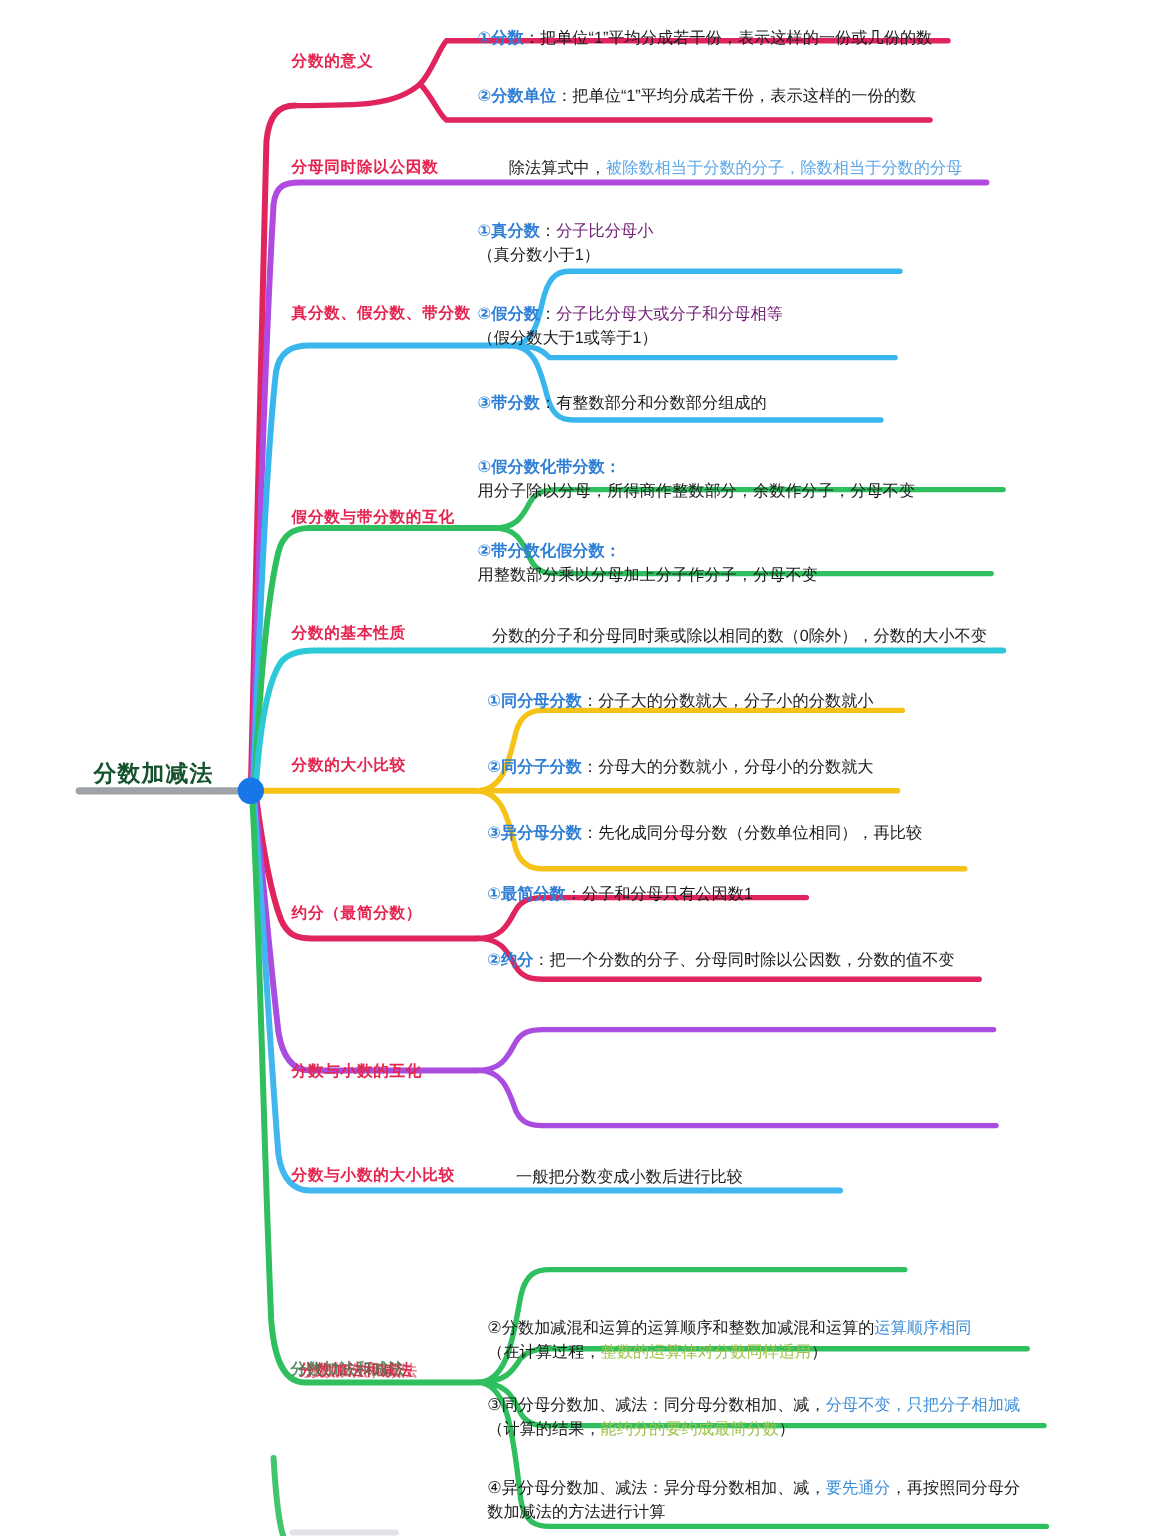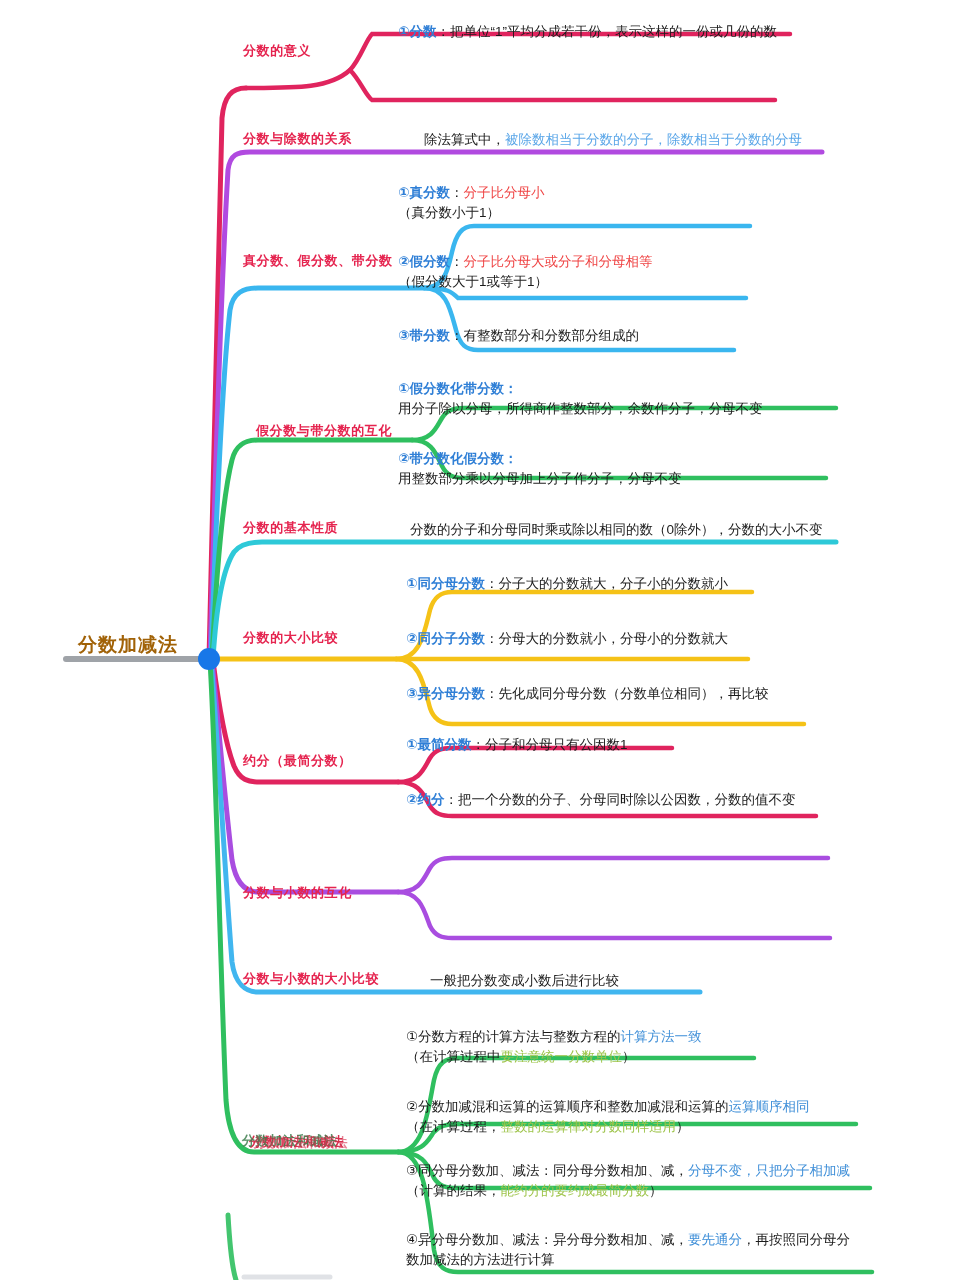--- a/index.html
+++ b/index.html
@@ -8,36 +8,36 @@
     font-family:"Liberation Sans","DejaVu Sans",sans-serif;
     overflow:hidden;position:relative;
   }
   #canvas{position:absolute;inset:0;width:960px;height:1280px;}
   svg#wires{position:absolute;left:0;top:0;width:960px;height:1280px;pointer-events:none;}
 
   .node{position:absolute;white-space:nowrap;}
 
   
   .root-label{
-    font-size:19px;font-weight:700;color:#a16207;letter-spacing:1px;
+    font-size:19px;font-weight:700;color:#14532d;letter-spacing:1px;
     left:78px;top:632px;
   }
 
   
   .topic{
     font-size:13px;font-weight:700;color:#e5244f;letter-spacing:.6px;
   }
   .topic.glitch{color:#d8304e;}
 
   
   .leaf{
     font-size:13.5px;color:#1b1b1b;line-height:20px;font-weight:500;
   }
   .leaf .k{color:#2f7fd6;font-weight:600;}
-  .leaf .hl-olive{color:#ef4444;}
+  .leaf .hl-olive{color:#701a75;}
   .leaf .hl-green{color:#9ec44a;}
   .leaf .hl-dkblue{color:#3f8fd8;}
 
   
   .plain{font-size:13.5px;color:#1b1b1b;line-height:20px;font-weight:500;}
   .plain .hl-blue{color:#5aa6e8;}
 
   .glitch-wrap{position:relative;}
   .glitch-wrap .g2{
     position:absolute;left:-7px;top:-1px;opacity:.85;color:#3f7f4f;
@@ -98,40 +98,43 @@
 
     <circle cx="209" cy="659" r="11" fill="#1877e8"></circle>
   </svg>
 
   <div class="node root-label">分数加减法</div>
 
   <div class="node topic" style="left:243px;top:42px;">分数的意义</div>
   <div class="node leaf" style="left:398px;top:22px;">
     <span class="k">①</span><span class="k">分数</span><span>：</span><span>把单位“1”平均分成若干份，表示这样的一份或几份的数</span>
   </div>
+  <div class="node leaf" style="left:398px;top:70px;">
+    <span class="k">②</span><span class="k">分数单位</span><span>：</span><span>把单位“1”平均分成若干份，表示这样的一份的数</span>
+  </div>
 
-  <div class="node topic" style="left:243px;top:130px;">分数与除数的关系</div>
+  <div class="node topic" style="left:243px;top:130px;">分母同时除以公因数</div>
   <div class="node plain" style="left:424px;top:130px;">
     <span>除法算式中，</span><span class="hl-blue">被除数相当于分数的分子，除数相当于分数的分母</span>
   </div>
 
   <div class="node topic" style="left:243px;top:252px;">真分数、假分数、带分数</div>
   <div class="node leaf" style="left:398px;top:183px;">
     <span class="k">①</span><span class="k">真分数</span><span>：</span><span class="hl-olive">分子比分母小</span><br>
     <span>（真分数小于1）</span>
   </div>
   <div class="node leaf" style="left:398px;top:252px;">
     <span class="k">②</span><span class="k">假分数</span><span>：</span><span class="hl-olive">分子比分母大或分子和分母相等</span><br>
     <span>（假分数大于1或等于1）</span>
   </div>
   <div class="node leaf" style="left:398px;top:326px;">
     <span class="k">③</span><span class="k">带分数</span><span>：</span><span>有整数部分和分数部分组成的</span>
   </div>
 
-  <div class="node topic" style="left:256px;top:422px;">假分数与带分数的互化</div>
+  <div class="node topic" style="left:243px;top:422px;">假分数与带分数的互化</div>
   <div class="node leaf" style="left:398px;top:379px;">
     <span class="k">①</span><span class="k">假分数化带分数：</span><br>
     <span>用分子除以分母，所得商作整数部分，余数作分子，分母不变</span>
   </div>
   <div class="node leaf" style="left:398px;top:449px;">
     <span class="k">②</span><span class="k">带分数化假分数：</span><br>
     <span>用整数部分乘以分母加上分子作分子，分母不变</span>
   </div>
 
   <div class="node topic" style="left:243px;top:519px;">分数的基本性质</div>
@@ -160,24 +163,20 @@
 
   <div class="node topic" style="left:243px;top:970px;">分数与小数的大小比较</div>
   <div class="node plain" style="left:430px;top:971px;">一般把分数变成小数后进行比较</div>
 
   <div class="node topic glitch glitch-wrap" style="left:249px;top:1133px;">
     <span class="g2">分数加法和减法</span>
     <span class="g3">分数加法和减法</span>
     <span>分数加法和减法</span>
   </div>
 
-  <div class="node leaf" style="left:406px;top:1027px;">
-    <span>①</span><span>分数方程的计算方法与整数方程的</span><span class="hl-dkblue">计算方法一致</span><br>
-    <span>（在计算过程中</span><span class="hl-green">要注意统一分数单位</span><span>）</span>
-  </div>
 
   <div class="node leaf" style="left:406px;top:1097px;">
     <span>②</span><span>分数加减混和运算的运算顺序和整数加减混和运算的</span><span class="hl-dkblue">运算顺序相同</span><br>
     <span>（在计算过程，</span><span class="hl-green">整数的运算律对分数同样适用</span><span>）</span>
   </div>
 
   <div class="node leaf" style="left:406px;top:1161px;">
     <span>③</span><span>同分母分数加、减法：同分母分数相加、减，</span><span class="hl-dkblue">分母不变，只把分子相加减</span><br>
     <span>（计算的结果，</span><span class="hl-green">能约分的要约成最简分数</span><span>）</span>
   </div>

